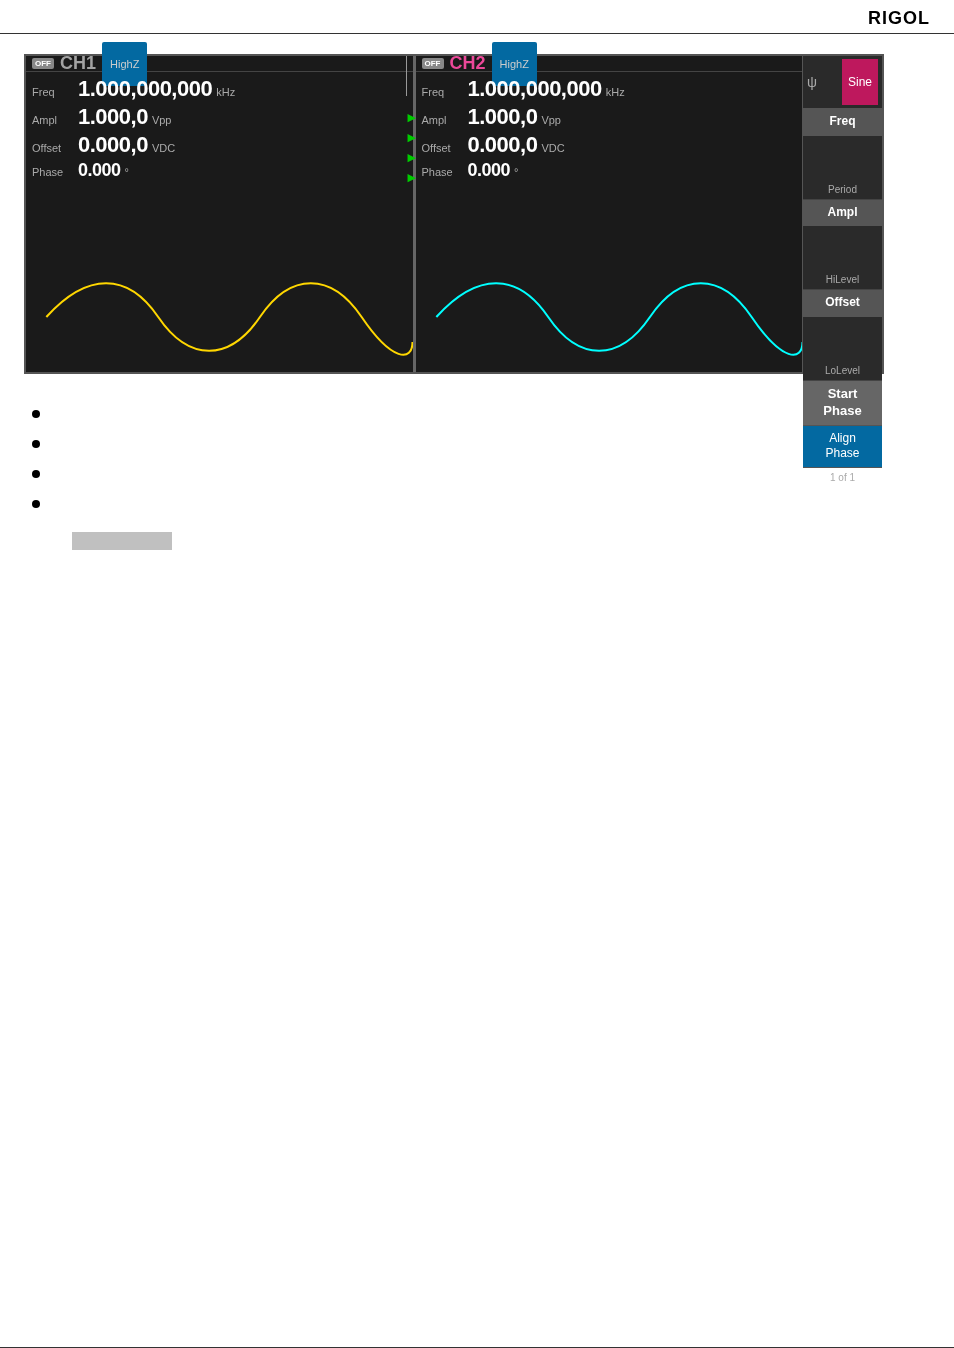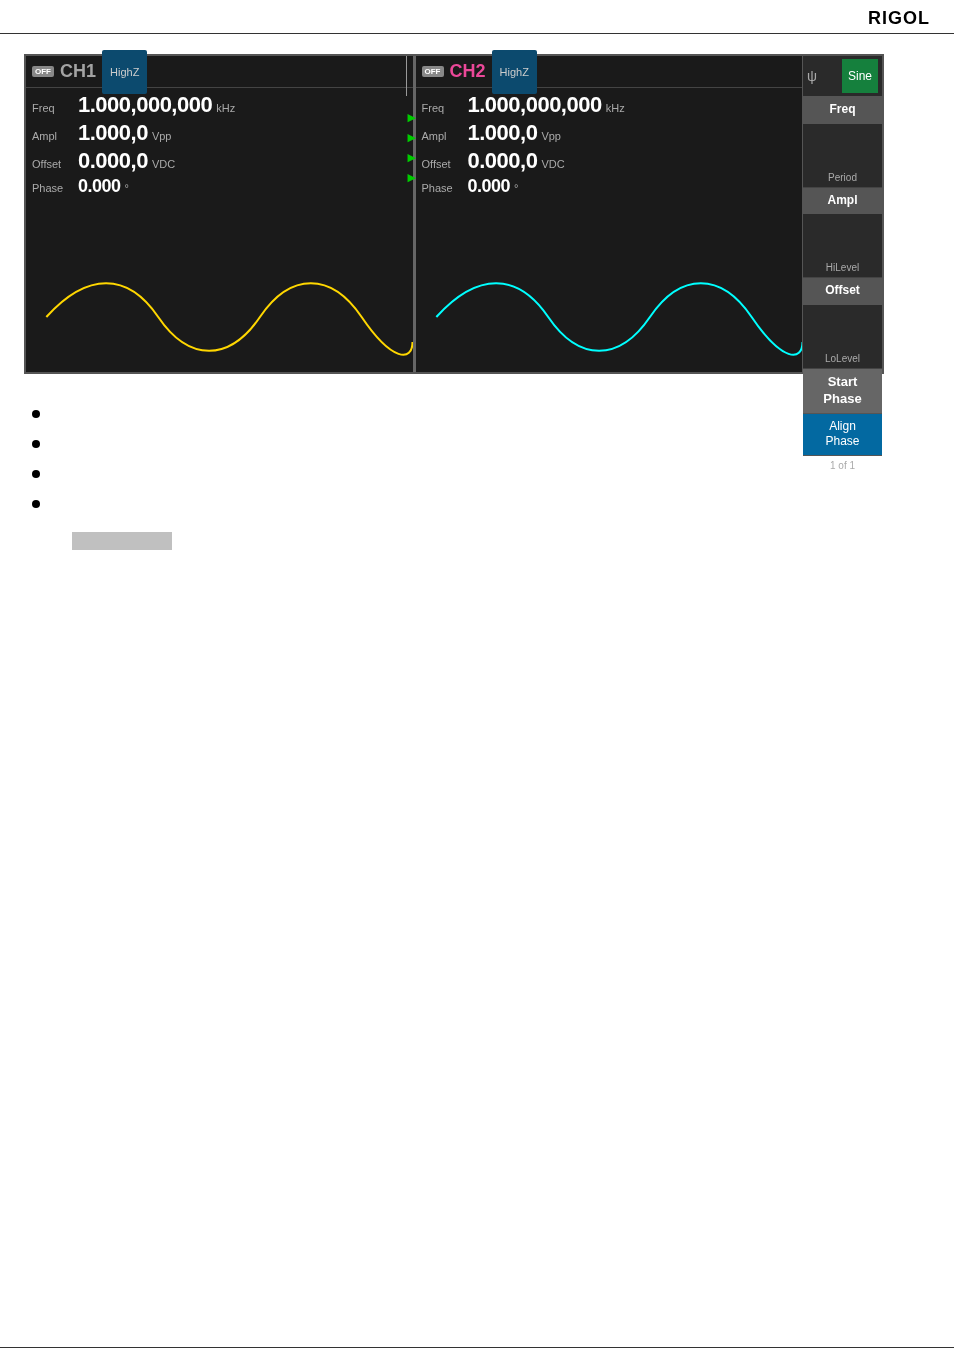--- a/index.html
+++ b/index.html
@@ -41,21 +41,21 @@
       flex-direction: row;
       margin-bottom: 30px;
     }
 
     .ch-header {
       display: flex;
       align-items: center;
       padding: 4px 6px;
       border-bottom: 1px solid #444;
       gap: 6px;
-      height: 32px;
+      height: 16px;
     }
 
     .ch-off-badge {
       background: #888;
       color: #fff;
       font-size: 8px;
       padding: 1px 3px;
       border-radius: 2px;
       font-weight: bold;
     }
@@ -65,21 +65,21 @@
       font-weight: bold;
       font-size: 18px;
     }
     .ch2-label {
       color: #ec4899;
       font-weight: bold;
       font-size: 18px;
     }
 
     .highz-badge {
-      background: #0c4a6e;
+      background: #0369a1;
       color: #ccc;
       font-size: 11px;
       padding: 16px 8px;
       border-radius: 2px;
     }
 
     .ch-params {
       padding: 4px 6px;
       flex: 1;
     }
@@ -324,21 +324,21 @@
           </svg>
         </div>
       </div>
 
     </div>
 
     <div class="right-sidebar">
 
       <div style="display:flex; align-items:center; justify-content:space-between; padding:3px 4px; border-bottom:1px solid #555;">
         <span style="color:#aaa; font-size:14px;">ψ</span>
-        <span style="color:#fff; font-size:12px; background:#15803d; padding:10px 6px;">Sine</span>
+        <span style="color:#fff; font-size:12px; background:#be185d; padding:16px 6px;">Sine</span>
       </div>
       <div class="sidebar-btn active">Freq</div>
       <div class="sidebar-btn sub">Period</div>
       <div class="sidebar-btn active">Ampl</div>
       <div class="sidebar-btn sub">HiLevel</div>
       <div class="sidebar-btn active">Offset</div>
       <div class="sidebar-btn sub">LoLevel</div>
       <div class="sidebar-btn highlight" style="white-space:pre-line;">Start
 Phase</div>
       <div class="sidebar-btn" style="white-space:pre-line;">Align

